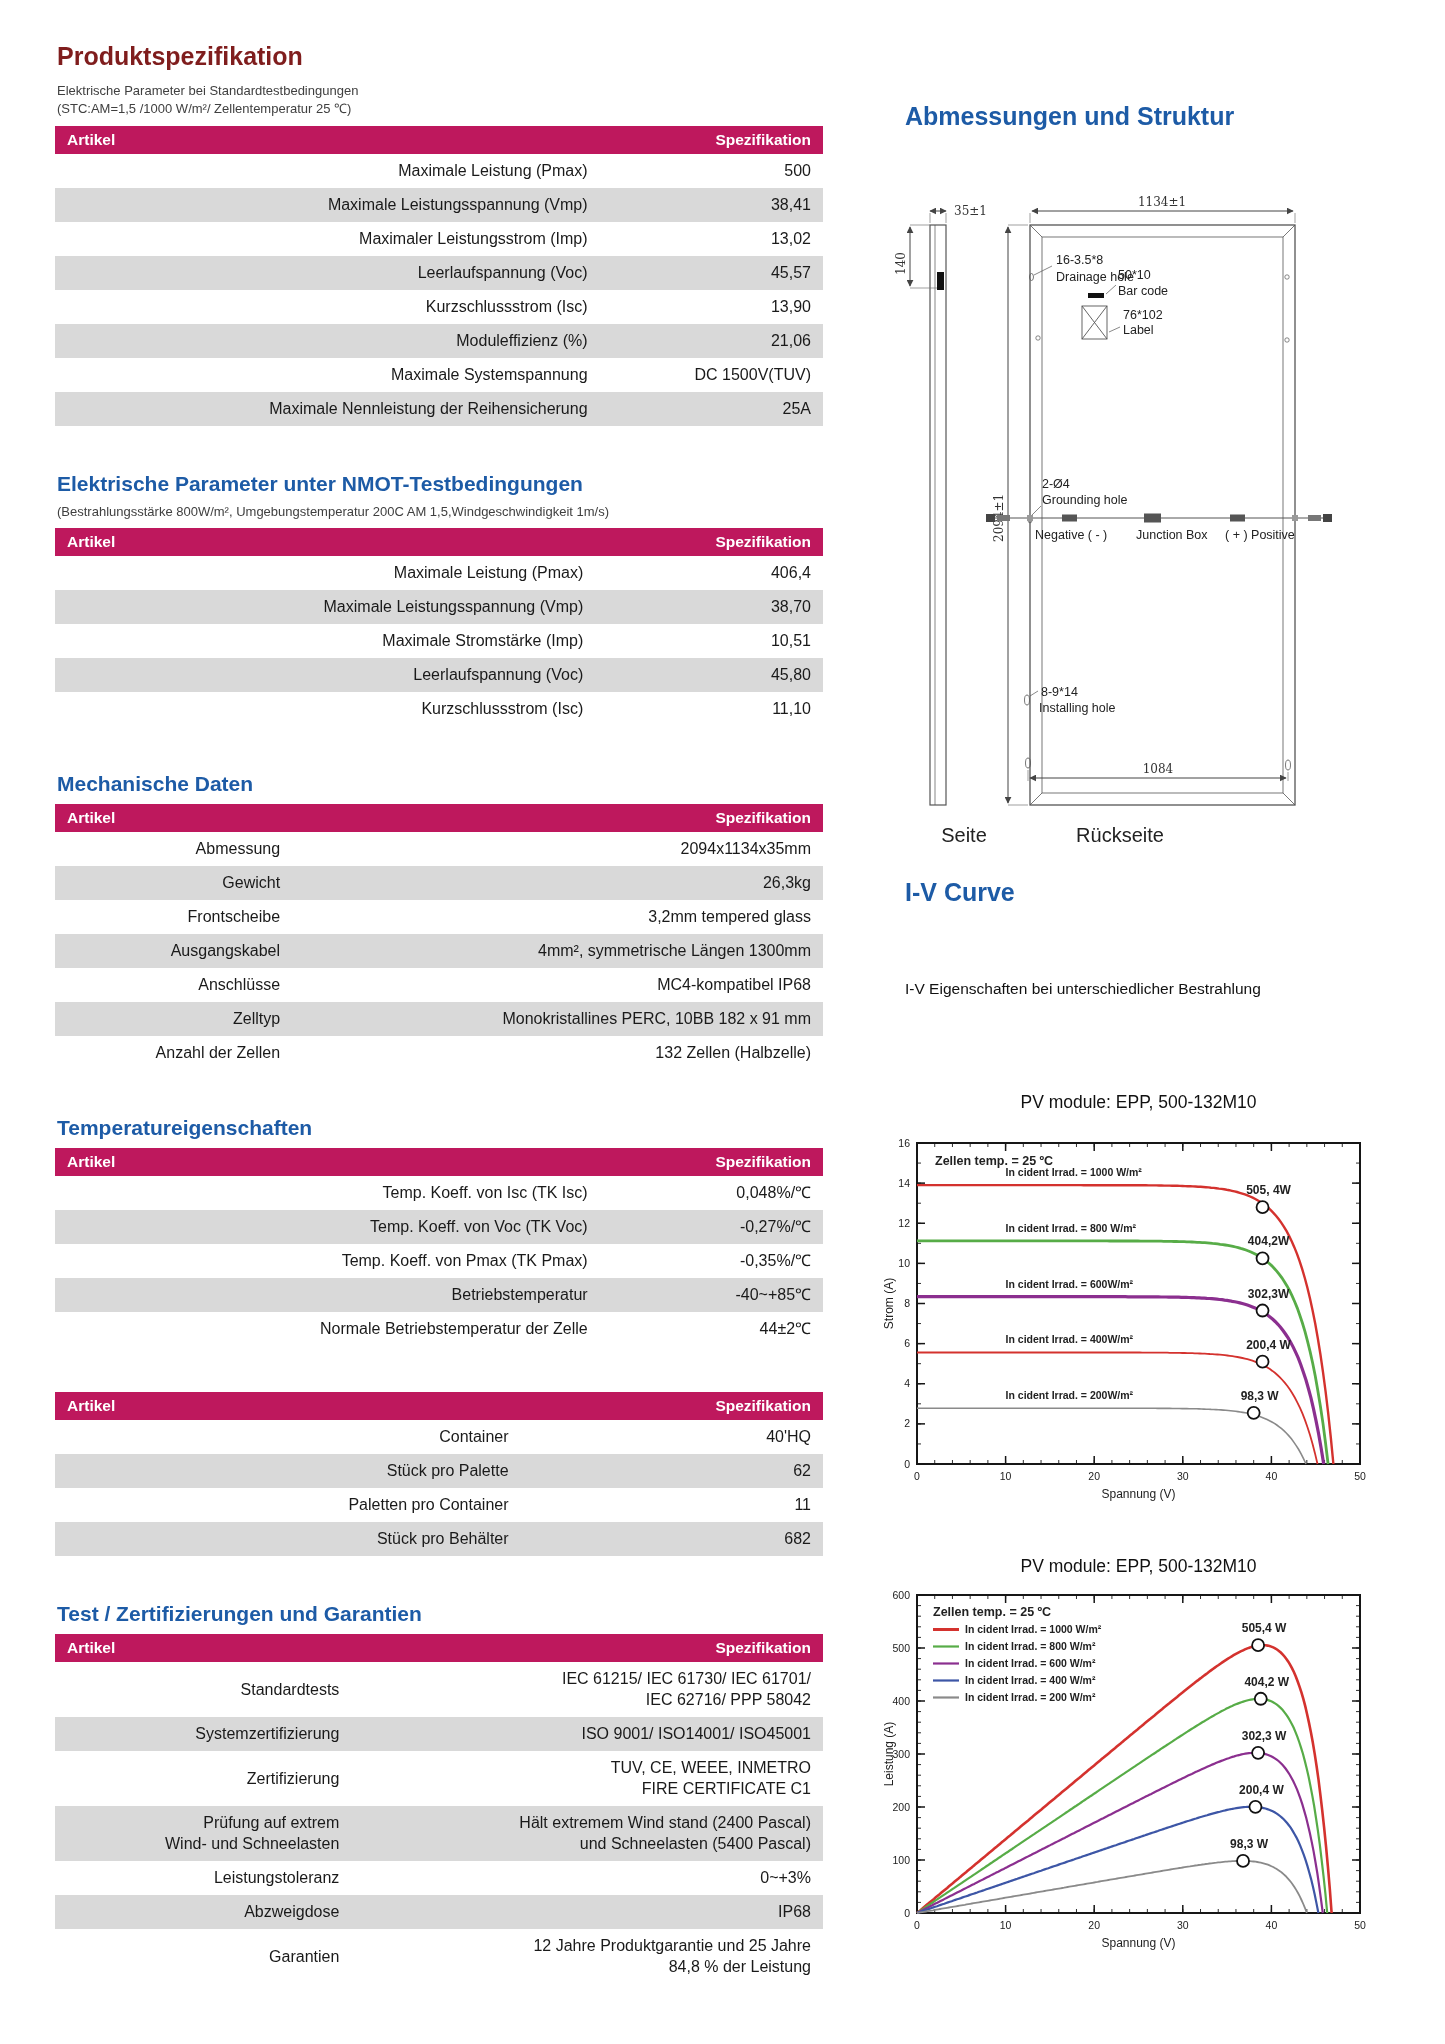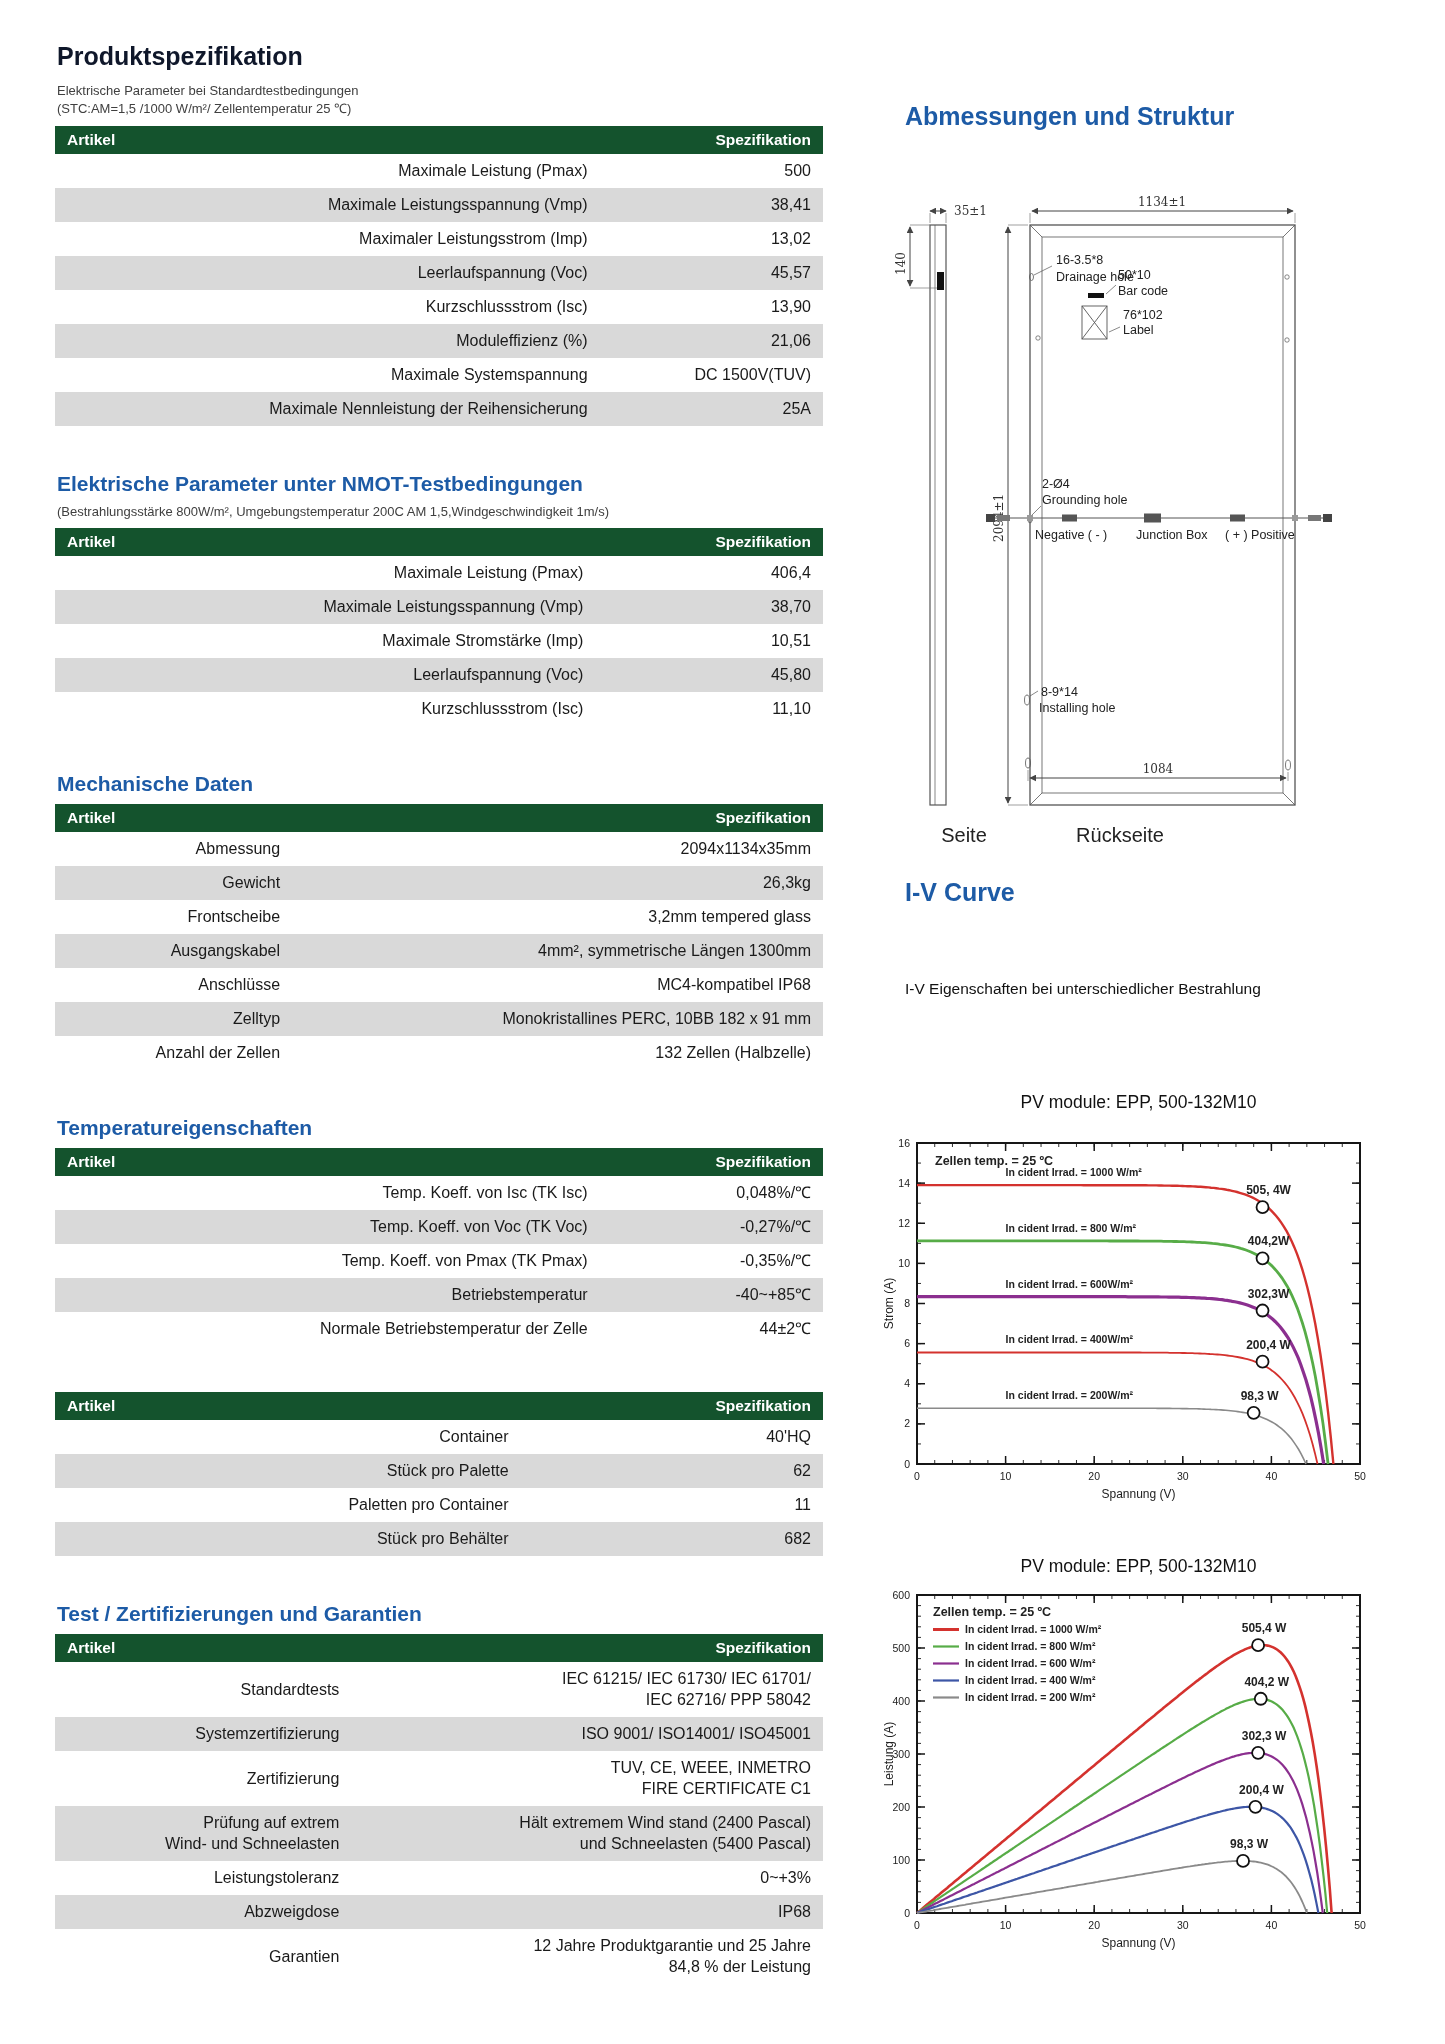--- a/index.html
+++ b/index.html
@@ -4,26 +4,26 @@
 <style>
   html,body{margin:0;padding:0;}
   body{
     width:1445px;height:2044px;position:relative;overflow:hidden;background:#ffffff;
     font-family:"Liberation Sans", sans-serif;color:#1a1a1a;
   }
   
   #left-col{position:absolute;left:55px;top:42px;width:768px;}
   #left-col section{margin-top:46px;}
   #left-col section:first-child{margin-top:0;}
-  .h-main{font-size:25px;font-weight:bold;color:#0f172a;margin:0 0 12px 2px;}
+  .h-main{font-size:25px;font-weight:bold;color:#7f1d1d;margin:0 0 12px 2px;}
   .h-sub{font-size:21px;font-weight:bold;color:#1d5ba6;margin:0 0 8px 2px;}
   .cap{font-size:13px;line-height:1.25;margin:1px 0 2px 2px;color:#404040;}
   table.spec{width:100%;border-collapse:collapse;margin-top:8px;font-size:16px;}
   table.spec th{
-    background:#14532d;color:#fff;font-size:15.5px;font-weight:bold;
+    background:#be185d;color:#fff;font-size:15.5px;font-weight:bold;
     padding:5px 12px;height:18px;
   }
   table.spec th.lbl{text-align:left;}
   table.spec th.val{text-align:right;}
   table.spec td{padding:6.5px 12px;line-height:21px;vertical-align:middle;}
   table.spec td.lbl{text-align:right;white-space:pre-line;}
   table.spec td.val{text-align:right;white-space:pre-line;}
   table.spec tbody tr:nth-child(even){background:#d9d9d9;}
   
   #right-col{position:absolute;left:880px;top:0;width:565px;height:2044px;}

